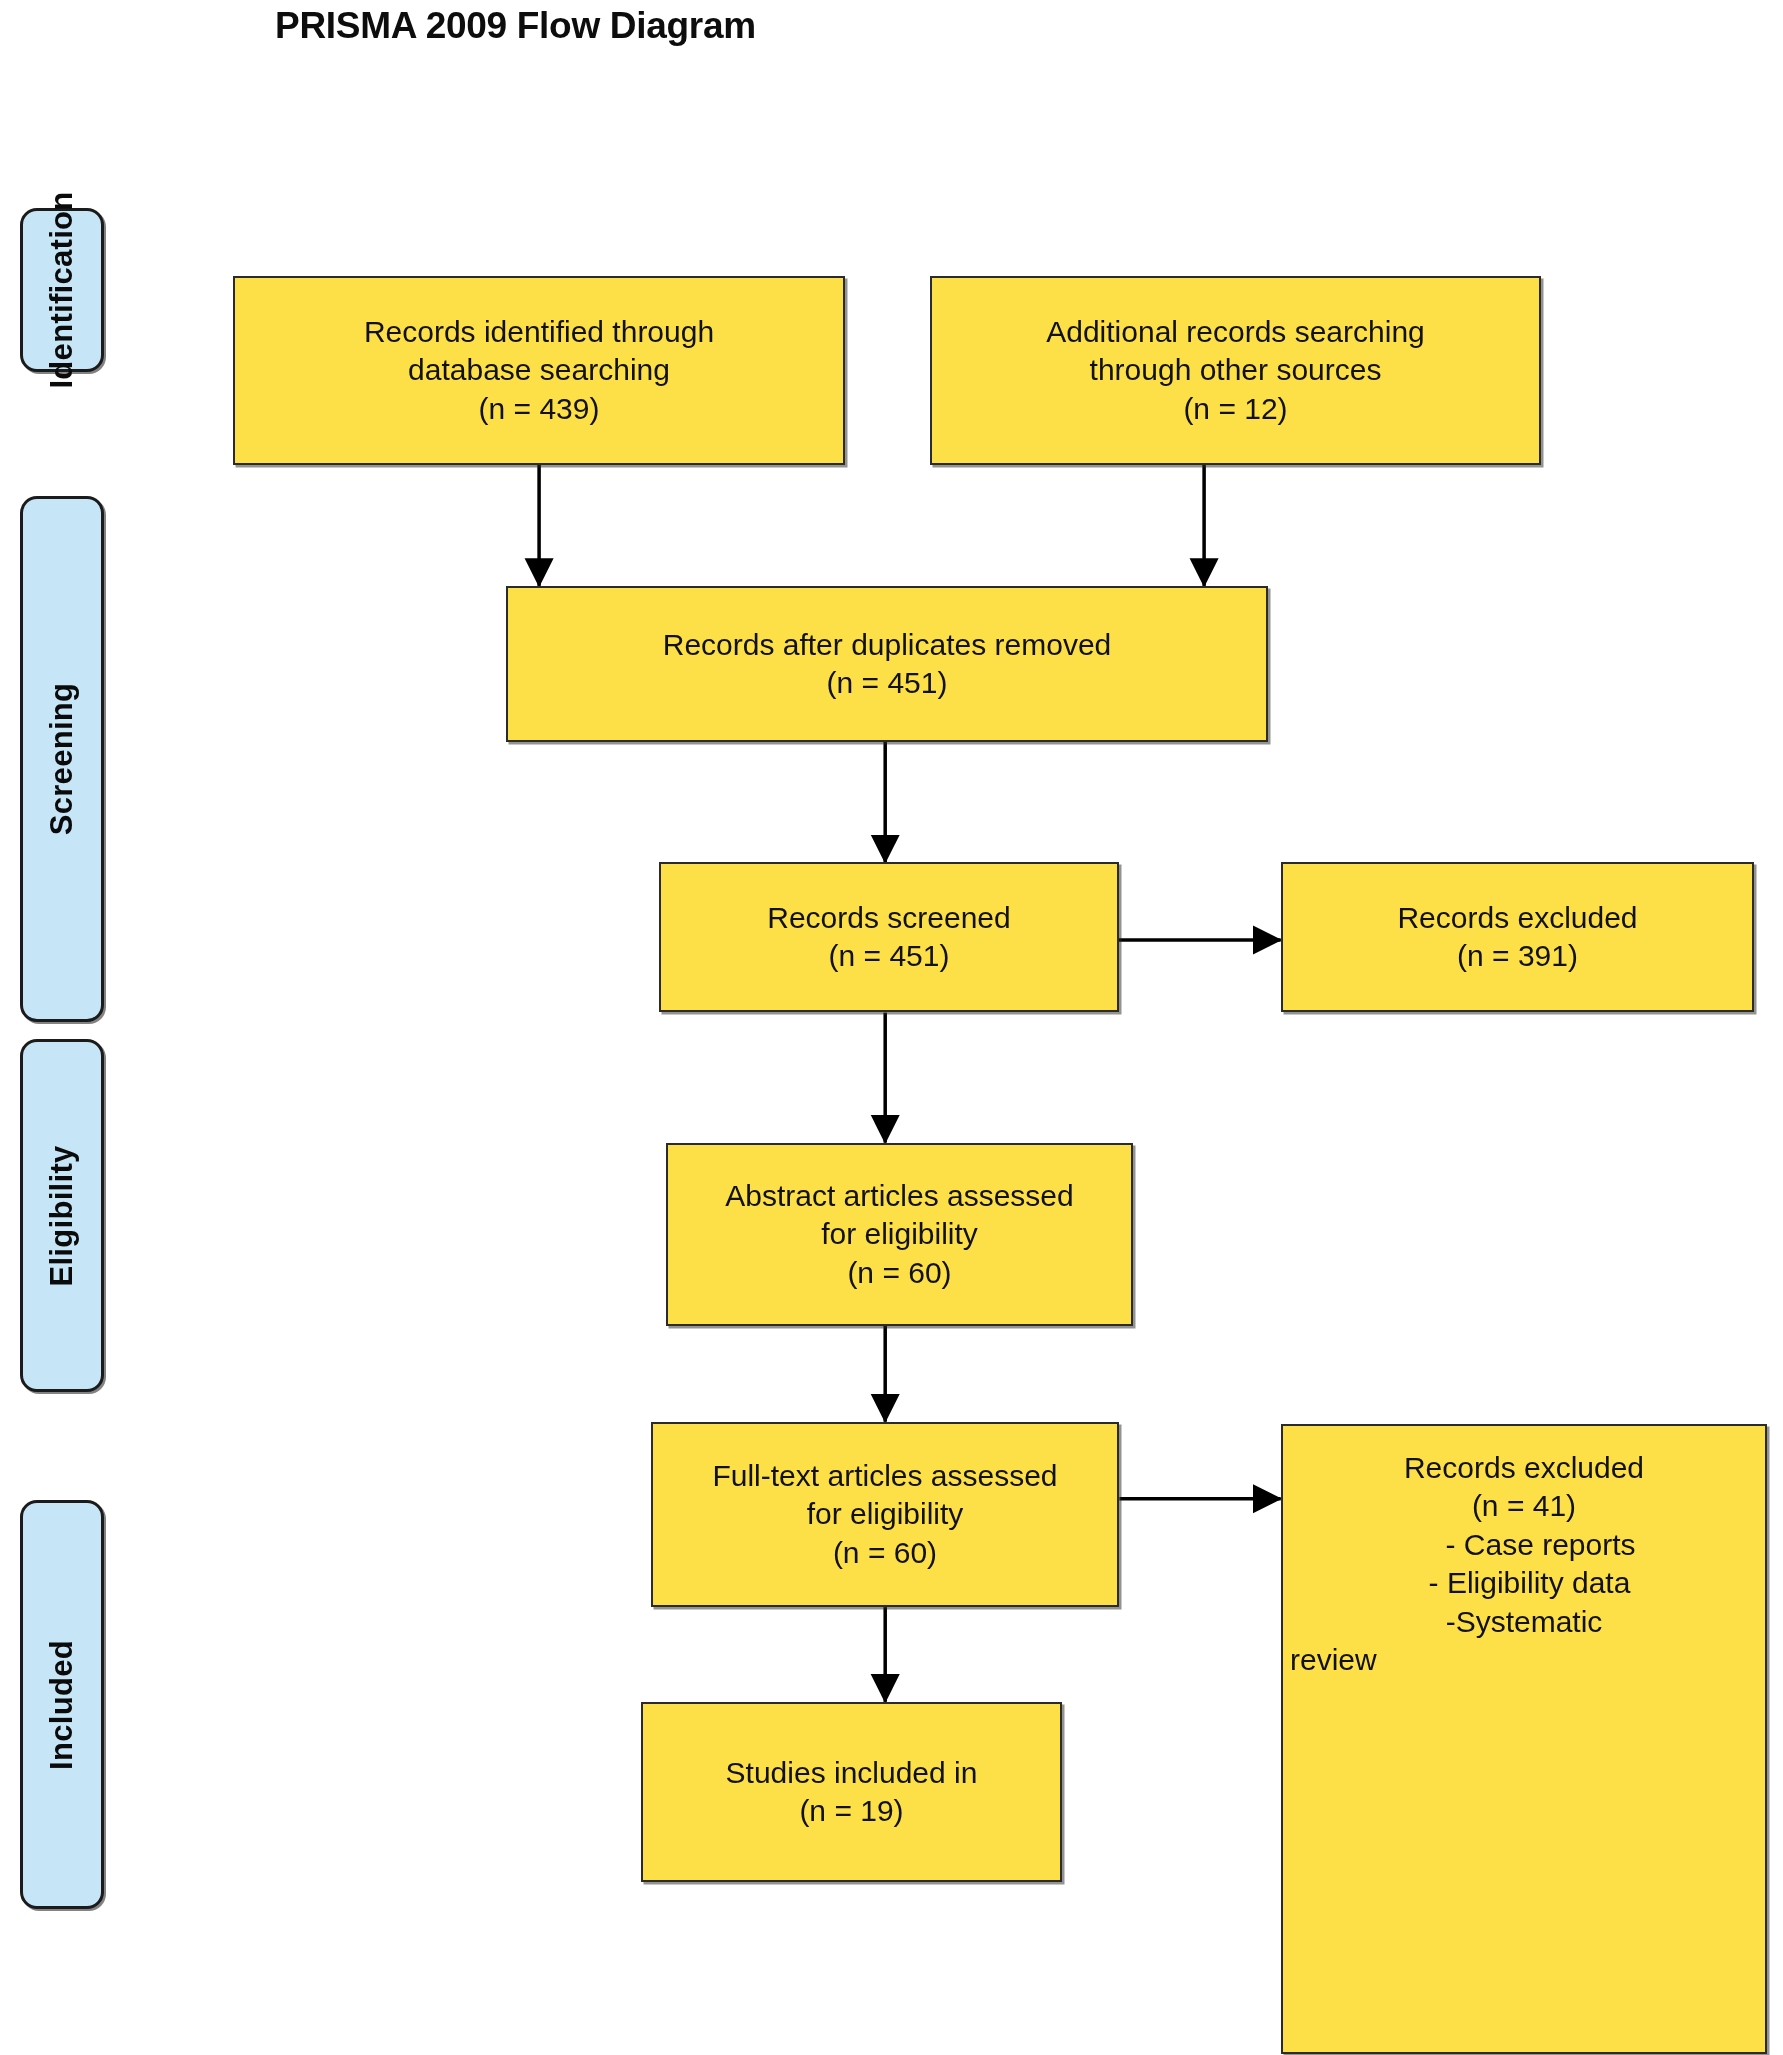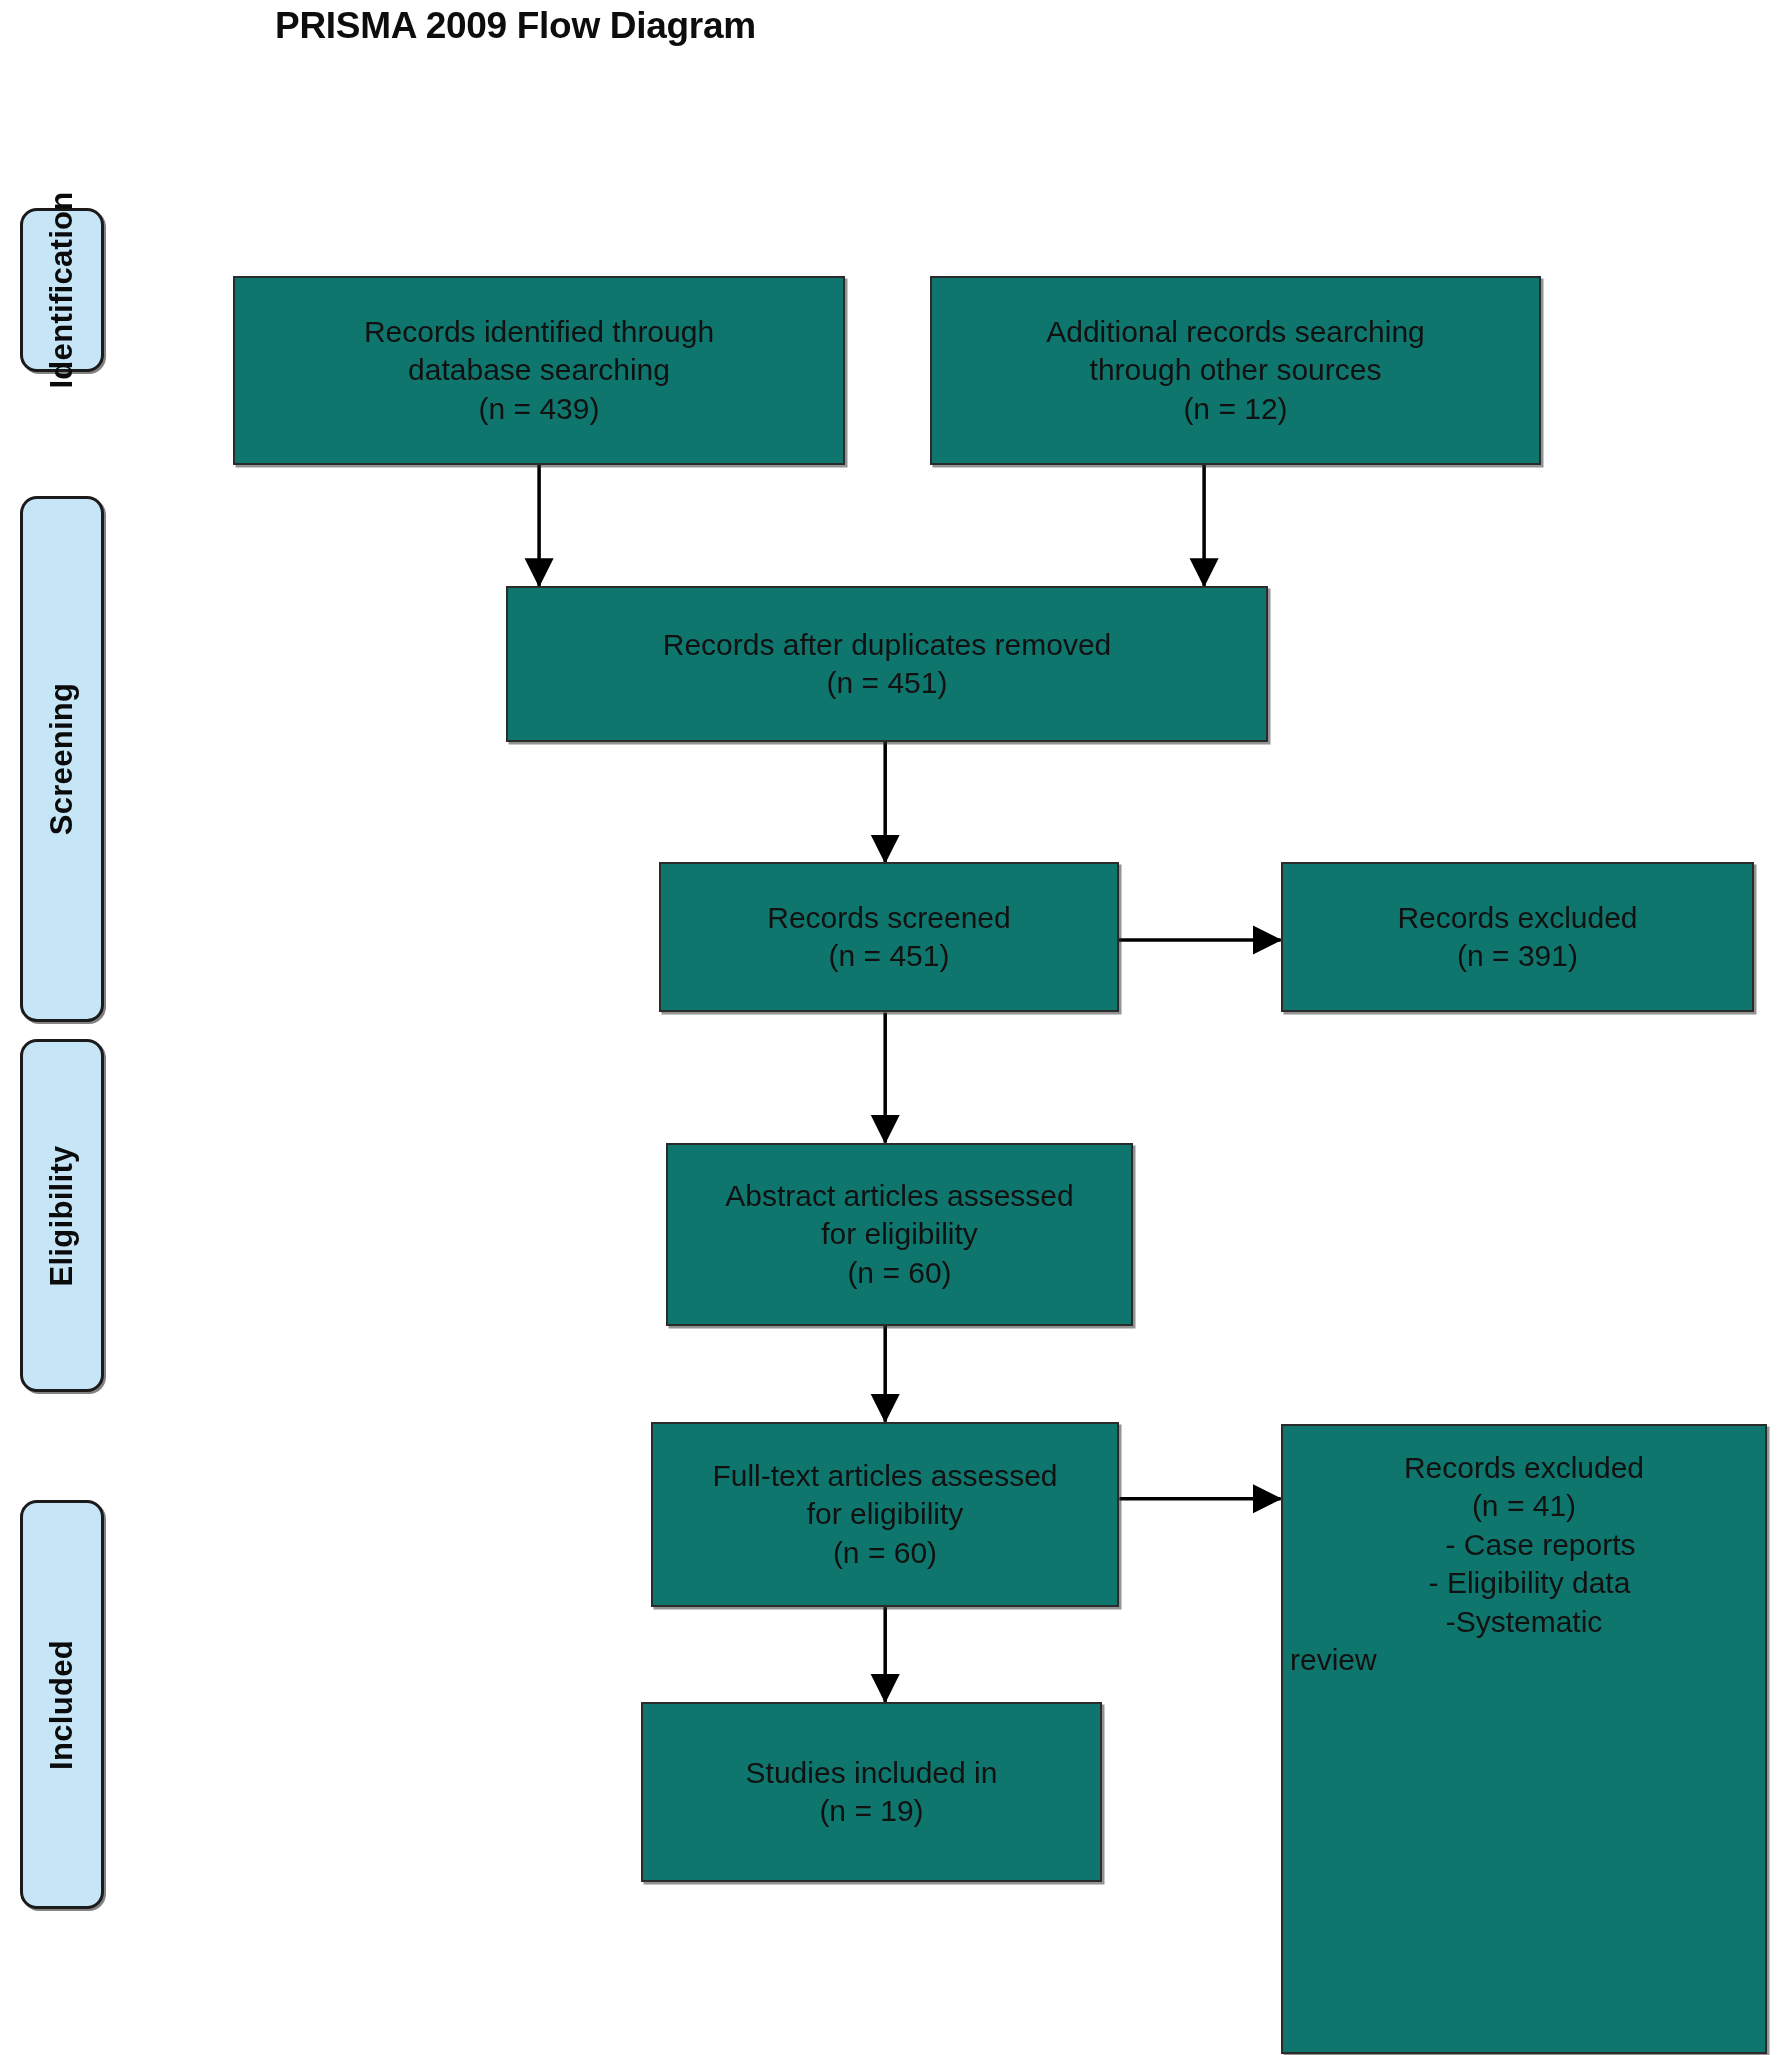--- a/index.html
+++ b/index.html
@@ -13,21 +13,21 @@
   
   .stage-tab{position:absolute;background:#c6e6f8;border:3px solid #1b1b1b;
              border-radius:17px;box-sizing:border-box;
              box-shadow:2px 2px 0 rgba(30,30,30,.55);}
   .stage-tab .vlabel{position:absolute;left:50%;top:50%;
              transform:translate(-50%,-50%) rotate(-90deg);
              white-space:nowrap;font-weight:bold;font-size:31px;color:#0b0b0b;
              letter-spacing:0.3px;}
 
   
-  .box{position:absolute;background:#0f766e;border:2px solid #2b2b2b;
+  .box{position:absolute;background:#fde047;border:2px solid #2b2b2b;
        box-sizing:border-box;box-shadow:2.5px 2.5px 0 rgba(40,40,40,.5);
        display:flex;align-items:center;justify-content:center;}
   .box .txt{width:100%;text-align:center;font-size:30px;line-height:1.28;
             color:#111;padding:0 7px;box-sizing:border-box;}
   .box .txt .ln{display:block;}
 
   
   .box.detail{align-items:flex-start;}
   .box.detail .txt{padding-top:23px;}
   .box.detail .ln.bullet{display:block;text-align:center;}
@@ -143,21 +143,21 @@
     <div class="txt">
       <span class="ln">Records excluded</span>
       <span class="ln">(n = 41)</span>
       <span class="ln bullet b1">-      Case reports</span>
       <span class="ln bullet b2">-     Eligibility data</span>
       <span class="ln bullet b3">-Systematic</span>
       <span class="ln bullet b4">review</span>
     </div>
   </div>
 
-  <div class="box" style="left:641px;top:1702px;width:461px;height:180px;">
+  <div class="box" style="left:641px;top:1702px;width:421px;height:180px;">
     <div class="txt">
       <span class="ln">Studies included in</span>
       <span class="ln">(n = 19)</span>
     </div>
   </div>
 
 </div>
 
 
 </body></html>

